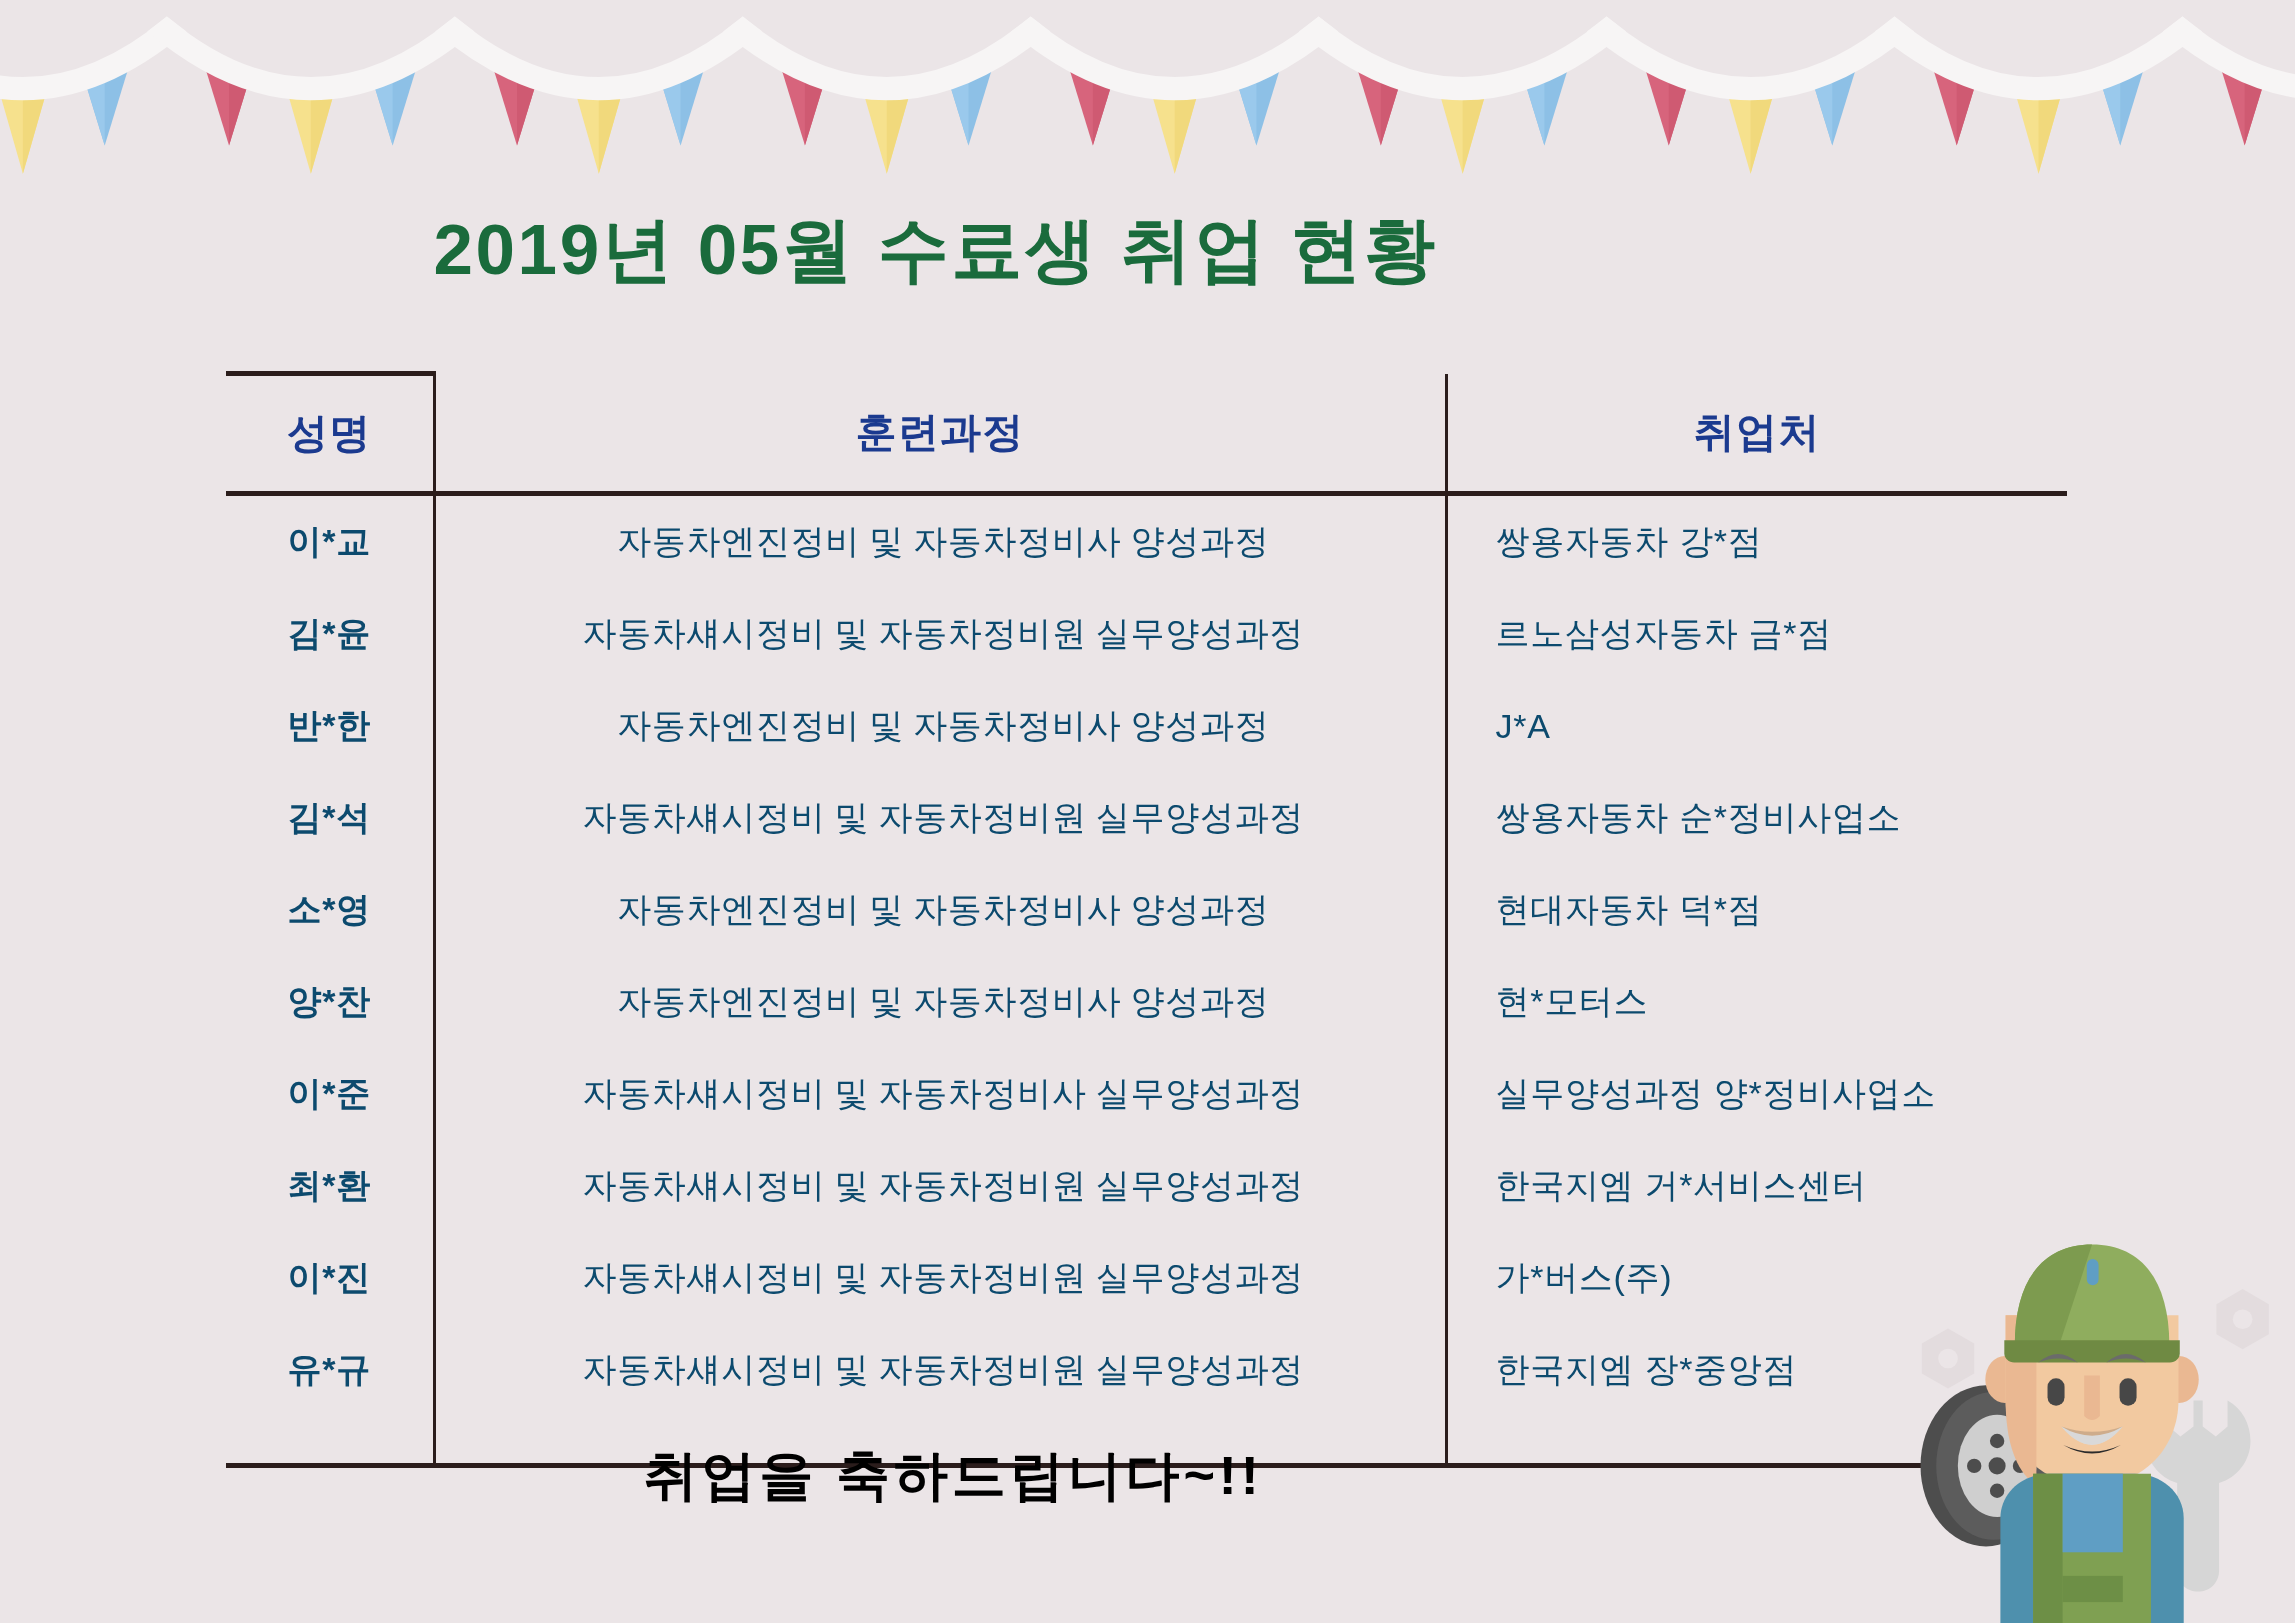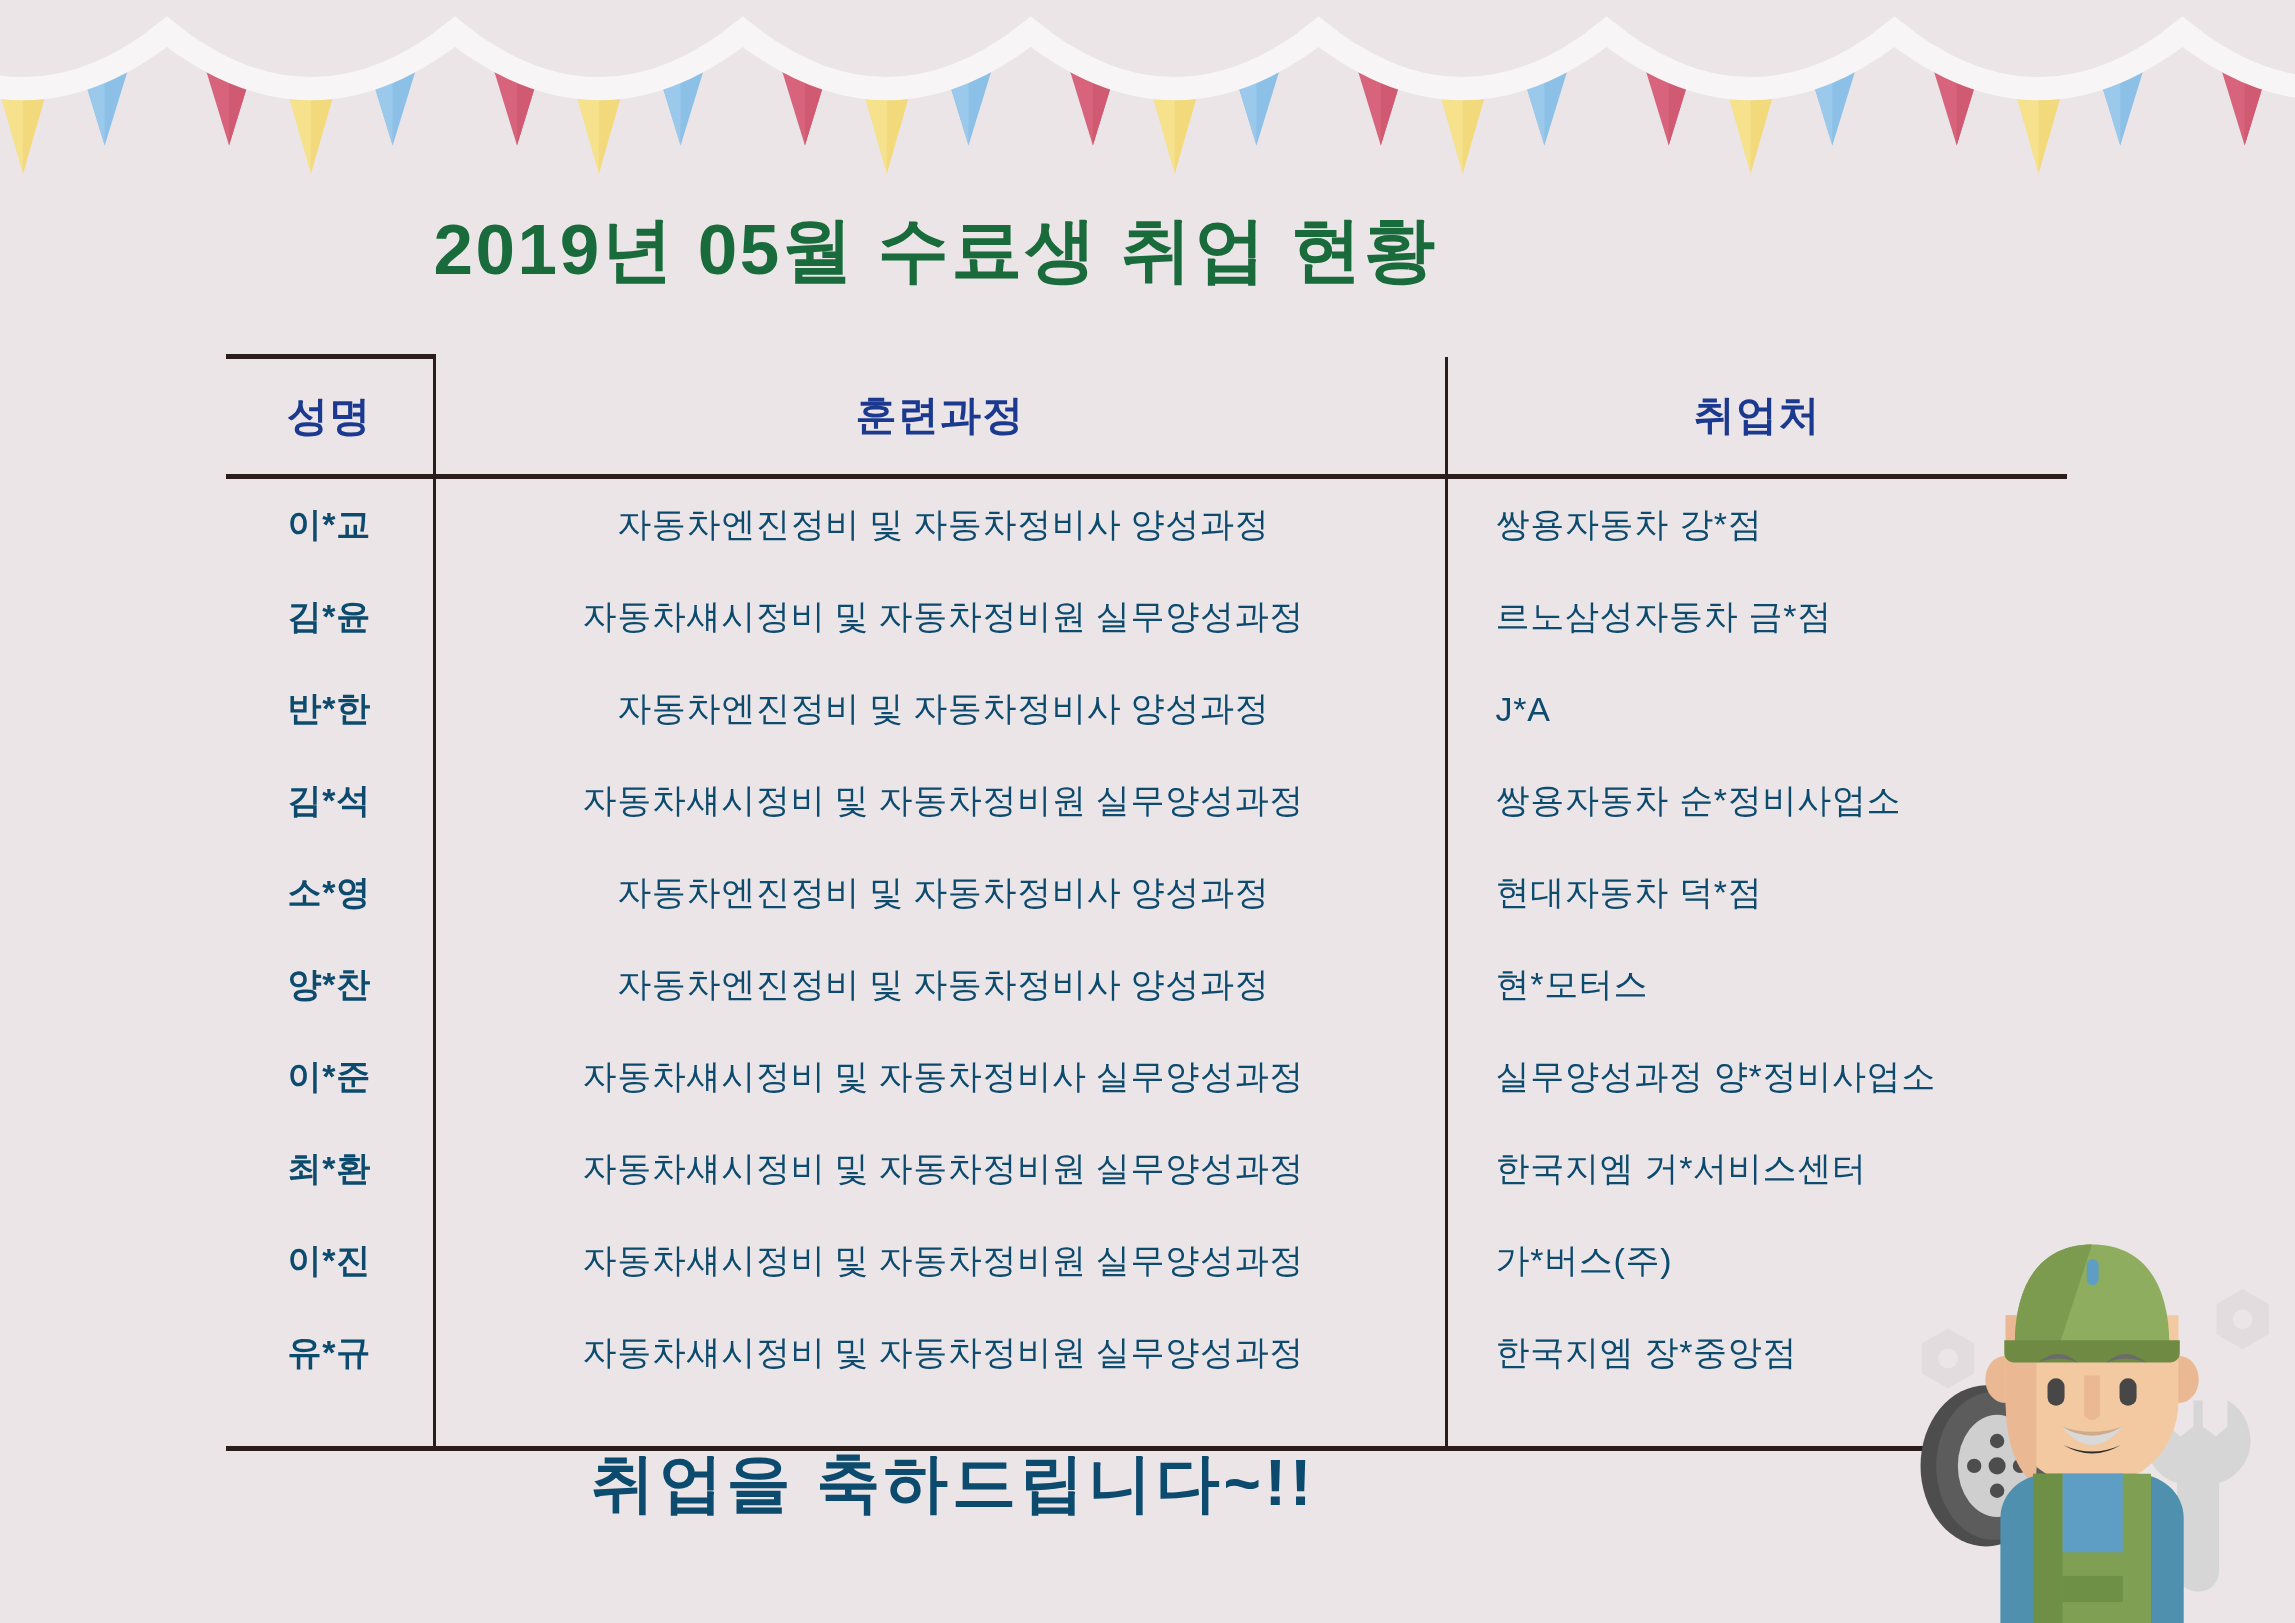--- a/index.html
+++ b/index.html
@@ -35,21 +35,21 @@
     font-size: 71px;
     font-weight: 700;
     color: #1a6b3c;
     letter-spacing: 2.6px;
     white-space: nowrap;
   }
 
   
   #results-table {
     position: absolute;
-    top: 354px;
+    top: 371px;
     left: 226px;
     width: 1841px;
     border-collapse: collapse;
     table-layout: fixed;
   }
   #results-table colgroup .col-name    { width: 208px; }
   #results-table colgroup .col-course  { width: 1012px; }
   #results-table colgroup .col-company { width: 621px; }
 
   #results-table thead th {
@@ -106,23 +106,23 @@
     border-left: 3.9px solid #2b1d1c;
   }
 
   
   #congrats-message {
     position: absolute;
     top: 1440px;
     left: 0;
     width: 1906px;
     text-align: center;
-    font-size: 64px;
+    font-size: 54px;
     font-weight: 700;
-    color: #0c4a6e;
+    color: #000000;
     letter-spacing: 3.9px;
     white-space: nowrap;
   }
 
   
   #mechanic-illustration {
     position: absolute;
     right: 0;
     bottom: 0;
     width: 419px;

